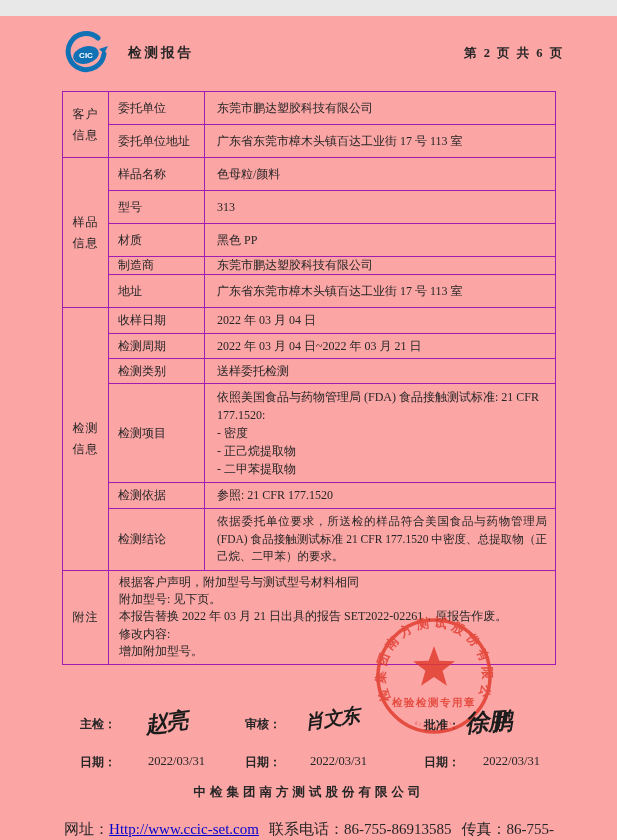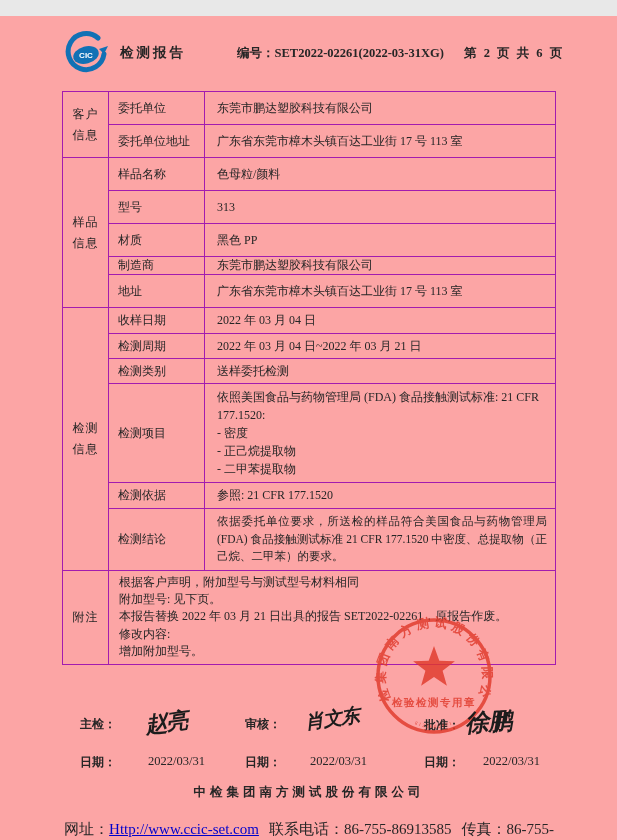--- a/index.html
+++ b/index.html
@@ -3,21 +3,21 @@
 <meta charset="utf-8">
 <style>
   html,body{margin:0;padding:0;background:#e8e8e8;}
   .page{
     position:relative;width:617px;height:840px;background:#fca5a5;
     font-family:"Liberation Serif","DejaVu Serif",serif;color:#262626;
     margin:16px auto;overflow:hidden;
   }
   
   .logo{position:absolute;left:64px;top:14px;width:44px;height:48px;}
-  .rpt-title{position:absolute;left:120px;top:28px;font-size:13.5px;font-weight:bold;letter-spacing:3px;}
+  .rpt-title{position:absolute;left:128px;top:28px;font-size:13.5px;font-weight:bold;letter-spacing:3px;}
   .rpt-no{position:absolute;left:237px;top:29px;font-size:12.5px;font-weight:bold;}
   .rpt-page{position:absolute;left:464px;top:29px;font-size:12.5px;font-weight:bold;letter-spacing:2px;}
   
   .info-table{
     position:absolute;left:62px;top:75px;width:494px;
     border-collapse:collapse;table-layout:fixed;font-size:12px;z-index:1;
   }
   .info-table td{border:1px solid #a21caf;padding:0;vertical-align:middle;}
   td.sec{text-align:center;line-height:21px;letter-spacing:1px;}
   td.lbl{padding-left:9px;}
@@ -45,21 +45,20 @@
 
 <div class="page">
 
   <svg class="logo" viewBox="0 0 44 48">
     <path d="M 34,8 A 18,18 0 1 0 40,24" fill="none" stroke="#1171b5" stroke-width="5" stroke-linecap="round"></path>
     <polygon points="40,24 44,16 35,19" fill="#1171b5"></polygon>
     <ellipse cx="22" cy="25" rx="13" ry="8.5" fill="#1171b5" transform="rotate(-15 22 25)"></ellipse>
     <text x="22" y="28" text-anchor="middle" font-size="8" font-weight="bold" fill="#ffffff" font-family="Liberation Sans, sans-serif">CIC</text>
   </svg>
   <div class="rpt-title">检测报告</div>
-  <div class="rpt-no">编号：SET2022-02261(2022-03-31XG)</div>
   <div class="rpt-page">第 2 页 共 6 页</div>
 
   <table class="info-table">
     <colgroup>
         <col style="width:46px">
         <col style="width:96px">
         <col>
       </colgroup>
 
     <tbody>

